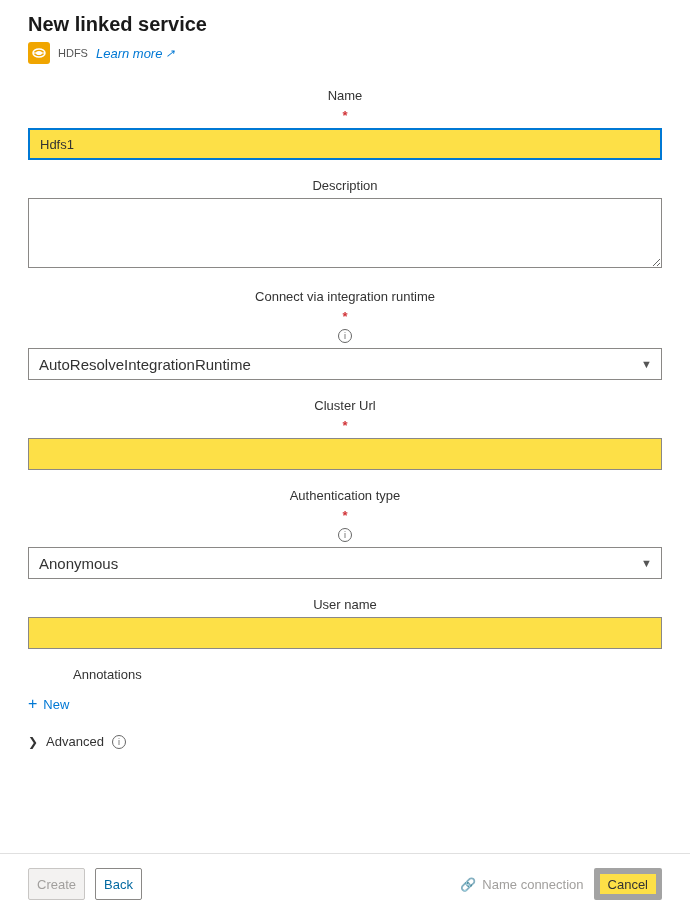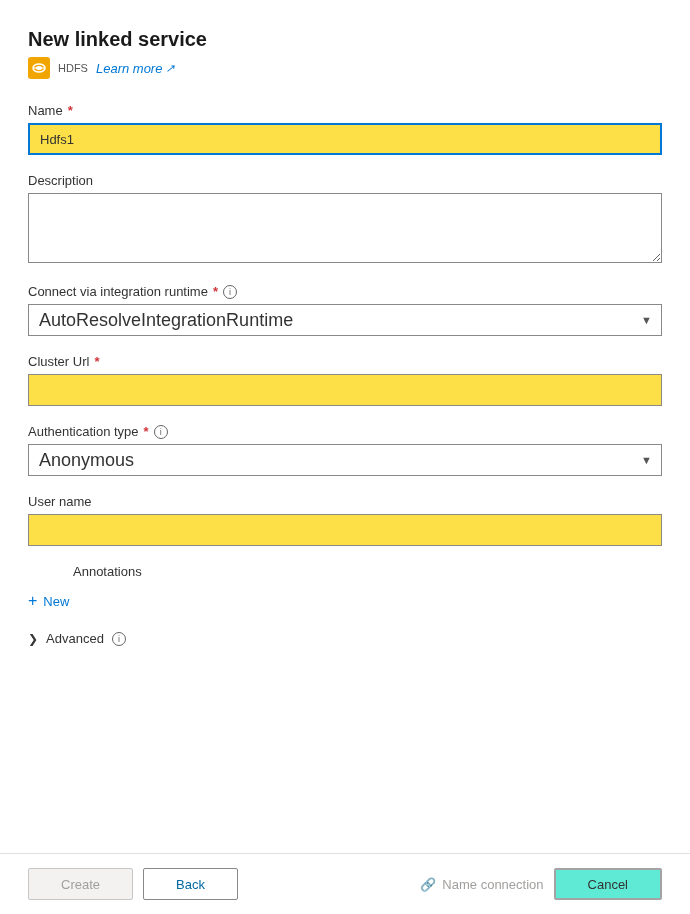--- a/index.html
+++ b/index.html
@@ -14,21 +14,21 @@
       height: 914px;
       background: #ffffff;
       display: flex;
       flex-direction: column;
       font-size: 13px;
       color: #333;
     }
 
     .main-content {
       flex: 1;
-      padding: 28px 28px;
+      padding: 13px 28px;
       overflow-y: auto;
     }
 
     .page-title {
       font-size: 20px;
       font-weight: 600;
       color: #1a1a1a;
       margin-bottom: 6px;
     }
 
@@ -70,20 +70,21 @@
     }
 
     .form-label {
       display: flex;
       align-items: center;
       gap: 5px;
       font-size: 13px;
       font-weight: 500;
       color: #333;
       margin-bottom: 5px;
+      flex-direction: column;
     }
 
     .required-star {
       color: #d13438;
       font-weight: 600;
     }
 
     .info-icon {
       width: 14px;
       height: 14px;
@@ -129,21 +130,21 @@
     .form-select-container {
       position: relative;
       width: 100%;
     }
 
     .form-select {
       width: 100%;
       height: 32px;
       border: 1px solid #8a8886;
       padding: 0 32px 0 10px;
-      font-size: 18px;
+      font-size: 15px;
       color: #333;
       outline: none;
       appearance: none;
       background: #fff;
       cursor: pointer;
     }
 
     .select-chevron {
       position: absolute;
       right: 10px;
@@ -219,36 +220,36 @@
     }
 
     .footer-right {
       display: flex;
       gap: 10px;
       align-items: center;
     }
 
     .btn {
       height: 32px;
-      padding: 0 32px;
+      padding: 0 8px;
       font-size: 13px;
       cursor: pointer;
       font-family: inherit;
       border-radius: 2px;
     }
 
     .btn-default {
       background: #fff;
       border: 1px solid #8a8886;
       color: #0369a1;
     }
 
     .btn-primary {
-      background: #5eead4;
-      border: 2px solid #a3a3a3;
+      background: #fde047;
+      border: 6px solid #a3a3a3;
       color: #333;
     }
 
     .btn-disabled {
       background: #f3f2f1;
       border: 1px solid #c8c6c4;
       color: #a19f9d;
       cursor: not-allowed;
     }
 

